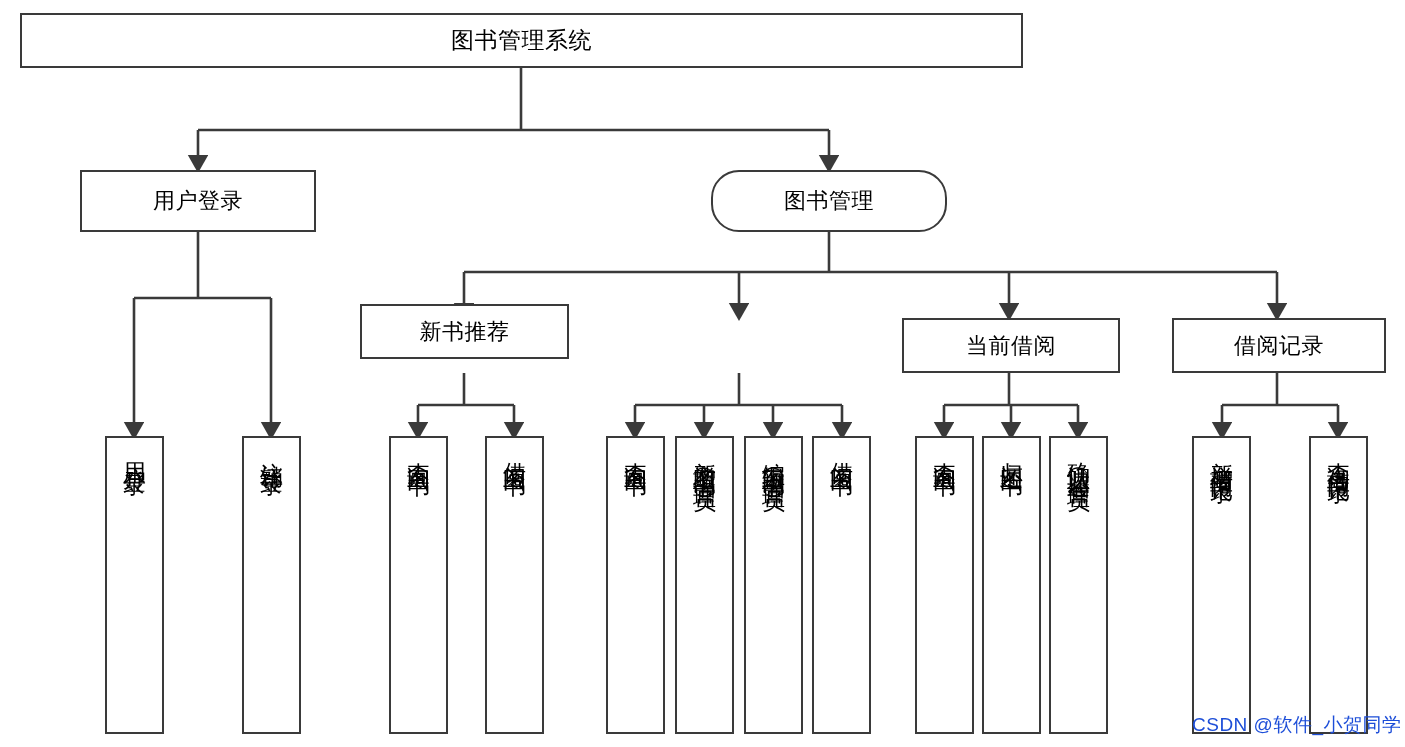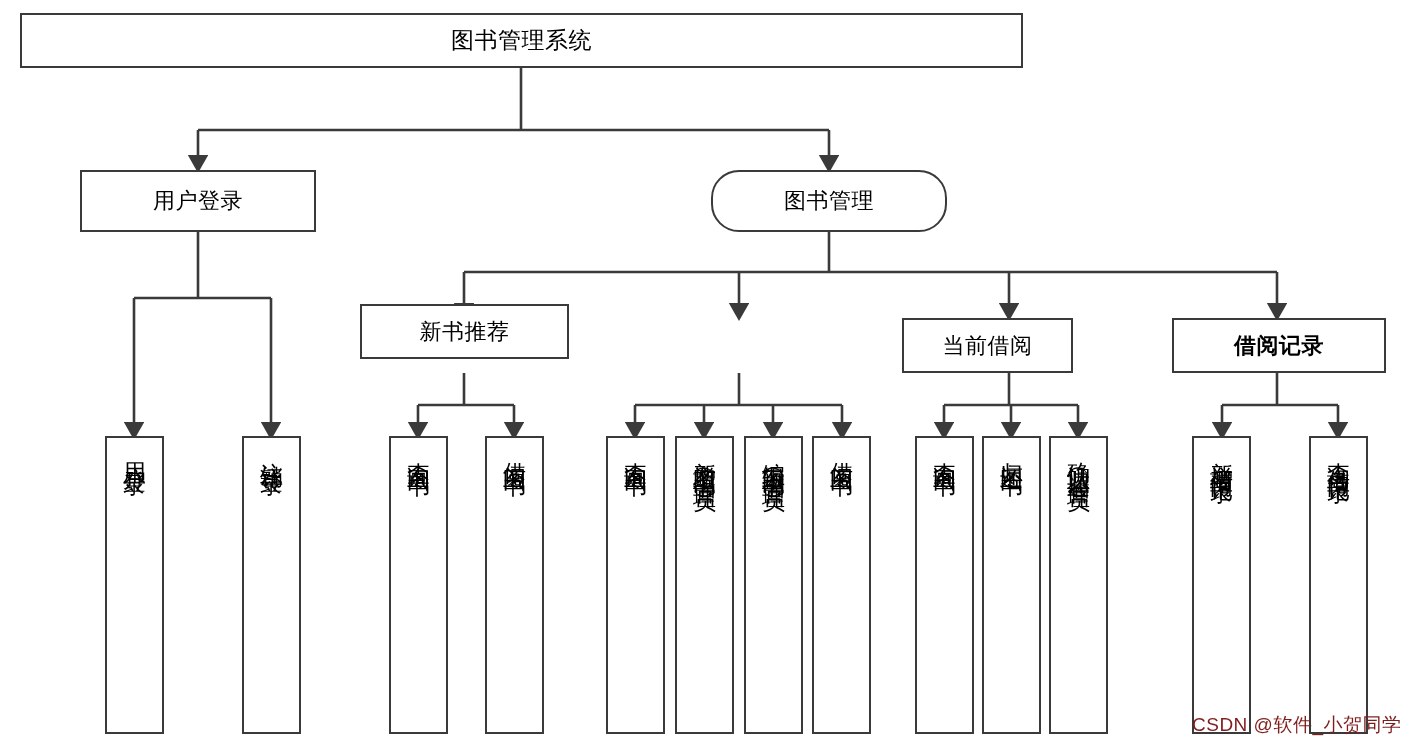--- a/index.html
+++ b/index.html
@@ -61,21 +61,21 @@
     text-orientation: upright;
     font-size: 23px;
     letter-spacing: 4px;
     line-height: 1;
     white-space: nowrap;
     margin-top: 2px;
   }
   .watermark {
     position: absolute;
     font-size: 19px;
-    color: #7f1d1d;
+    color: #1d4ed8;
     white-space: nowrap;
     letter-spacing: 0.5px;
   }
 </style>
 </head>
 <body>
 
 <div id="diagram-canvas">
 
   <svg id="edge-layer" viewBox="0 0 1405 747" xmlns="http://www.w3.org/2000/svg">
@@ -137,24 +137,24 @@
   <div class="node horizontal" style="left:80px; top:170px; width:236px; height:62px;">
     <span class="node-label">用户登录</span>
   </div>
   <div class="node horizontal" style="left:711px; top:170px; width:236px; height:62px;border-radius:28px;">
     <span class="node-label">图书管理</span>
   </div>
 
   <div class="node horizontal" style="left:360px; top:304px; width:209px; height:55px;">
     <span class="node-label">新书推荐</span>
   </div>
-  <div class="node horizontal" style="left:902px; top:318px; width:171px; height:55px;">
+  <div class="node horizontal" style="left:902px; top:318px; width:218px; height:55px;">
     <span class="node-label">当前借阅</span>
   </div>
-  <div class="node horizontal" style="left:1172px; top:318px; width:214px; height:55px;font-weight:bold;">
+  <div class="node horizontal" style="left:1172px; top:318px; width:214px; height:55px;">
     <span class="node-label">借阅记录</span>
   </div>
 
   <div class="node vertical" style="left:105px; top:436px; width:59px; height:298px;">
     <span class="node-label">用户登录</span>
   </div>
   <div class="node vertical" style="left:242px; top:436px; width:59px; height:298px;">
     <span class="node-label">注销登录</span>
   </div>
 

